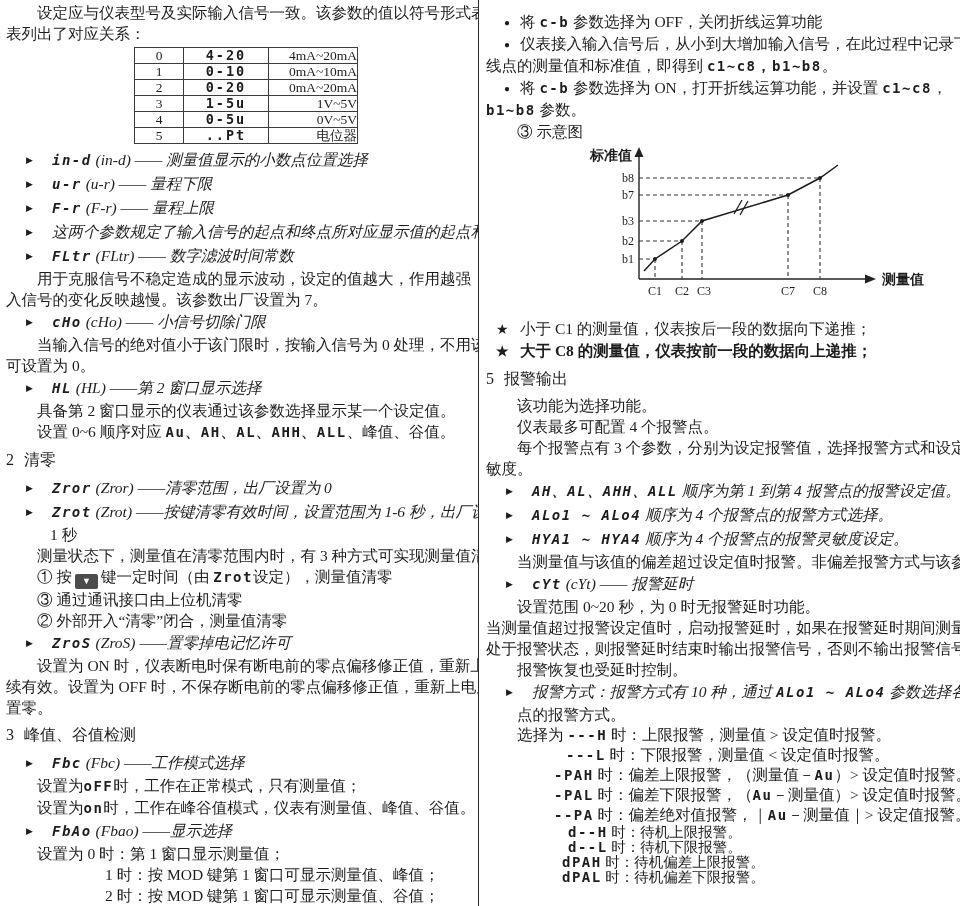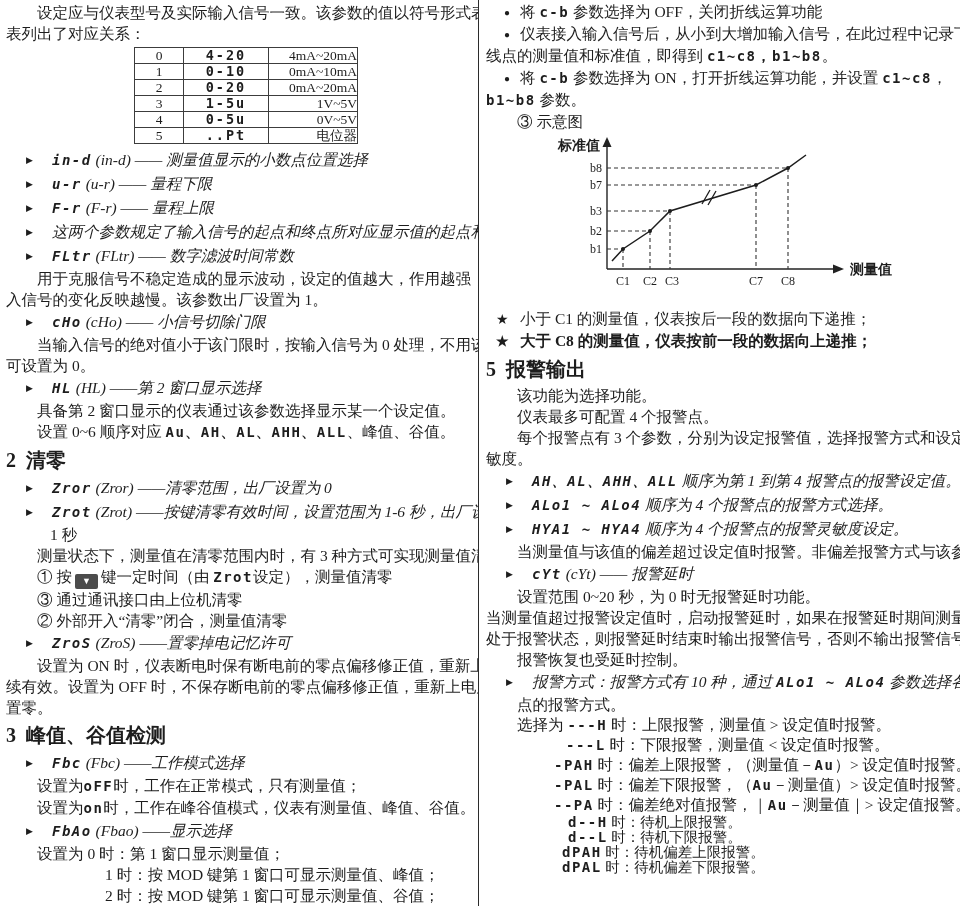--- a/index.html
+++ b/index.html
@@ -1,21 +1,21 @@
 <!DOCTYPE html>
 <html><head>
 <meta charset="utf-8">
 <style>
   html,body{margin:0;padding:0;background:#fff;}
   body{width:960px;height:906px;overflow:hidden;
        font-family:"Liberation Serif","DejaVu Serif",serif;color:#1d1d1d;}
   .page{display:flex;width:960px;height:906px;}
   .col-left{width:478px;box-sizing:border-box;padding:2px 8px 0 6px;overflow:hidden;}
   .col-right{flex:1;box-sizing:border-box;border-left:1.5px solid #2b2b2b;
-             padding:6px 2px 0 7px;overflow:hidden;}
+             padding:16px 2px 0 7px;overflow:hidden;}
   .ln{font-size:15.5px;line-height:21px;white-space:nowrap;}
   .pm{line-height:23px;font-style:italic;}
   .i2{padding-left:31px;}
   .i44{padding-left:44px;}
   .i99{padding-left:99px;}
   .im1{padding-left:31px;}
   .im2{padding-left:80px;}
   .im3{padding-left:68px;}
   .im6{padding-left:82px;}
   .im8{padding-left:76px;}
@@ -27,30 +27,30 @@
   .seg-s{font-family:"DejaVu Sans Mono",monospace;font-weight:bold;
        font-size:13px;letter-spacing:2px;}
   .mk{display:inline-block;width:26px;padding-left:20px;font-size:9px;
       vertical-align:2px;}
   .mk-dot{display:inline-block;width:16px;margin-left:18px;font-size:10px;
       vertical-align:1px;}
   .mk-star{display:inline-block;width:24px;margin-left:10px;font-size:14px;}
   .key{display:inline-block;background:#4c4c4c;color:#fff;width:23px;height:15px;
        line-height:15px;text-align:center;font-size:9px;border-radius:2px;
        vertical-align:-2px;margin:0 3px;}
-  .hd{font-size:20px;font-weight:bold;line-height:26px;margin:4px 0 3px 0;
+  .hd{font-size:16px;font-weight:normal;line-height:26px;margin:4px 0 3px 0;
       white-space:nowrap;}
   .hd .hn{padding-right:10px;}
   table.sig{border-collapse:collapse;margin:3px 0 4px 128px;}
   table.sig td{border:1px solid #3c3c3c;line-height:15px;padding:0;text-align:center;
       font-size:13.5px;}
   table.sig td.c1{width:48px;}
   table.sig td.c2{width:84px;}
   table.sig td.c3{width:88px;text-align:right;}
-  .chart-wrap{margin:2px 0 0 64px;}
+  .chart-wrap{margin:2px 0 0 96px;}
   svg text{font-family:"Liberation Serif","DejaVu Serif",serif;}
   .cut-top{margin-top:-5px;}
 </style>
 </head>
 <body>
 
 <div class="page">
 
   <div class="col-left">
     <div class="ln i2">设定应与仪表型号及实际输入信号一致。该参数的值以符号形式表示，下</div>
@@ -108,21 +108,21 @@
     </div>
     <div class="ln pm">
       <span class="mk">▶</span><span>这两个参数规定了输入信号的起点和终点所对应显示值的起点和终点。</span>
     </div>
     <div class="ln pm">
       <span class="mk">▶</span><span class="seg">FLtr</span>
       <span>(FLtr)</span>
       <span>—— 数字滤波时间常数</span>
     </div>
     <div class="ln i2">用于克服信号不稳定造成的显示波动，设定的值越大，作用越强，但对输</div>
-    <div class="ln">入信号的变化反映越慢。该参数出厂设置为 1。</div>
+    <div class="ln">入信号的变化反映越慢。该参数出厂设置为 7。</div>
 
     <div class="ln pm">
       <span class="mk">▶</span><span class="seg">cHo</span>
       <span>(cHo)</span>
       <span>—— 小信号切除门限</span>
     </div>
     <div class="ln i2">当输入信号的绝对值小于该门限时，按输入信号为 0 处理，不用该功能时</div>
     <div class="ln">可设置为 0。</div>
 
     <div class="ln pm">

